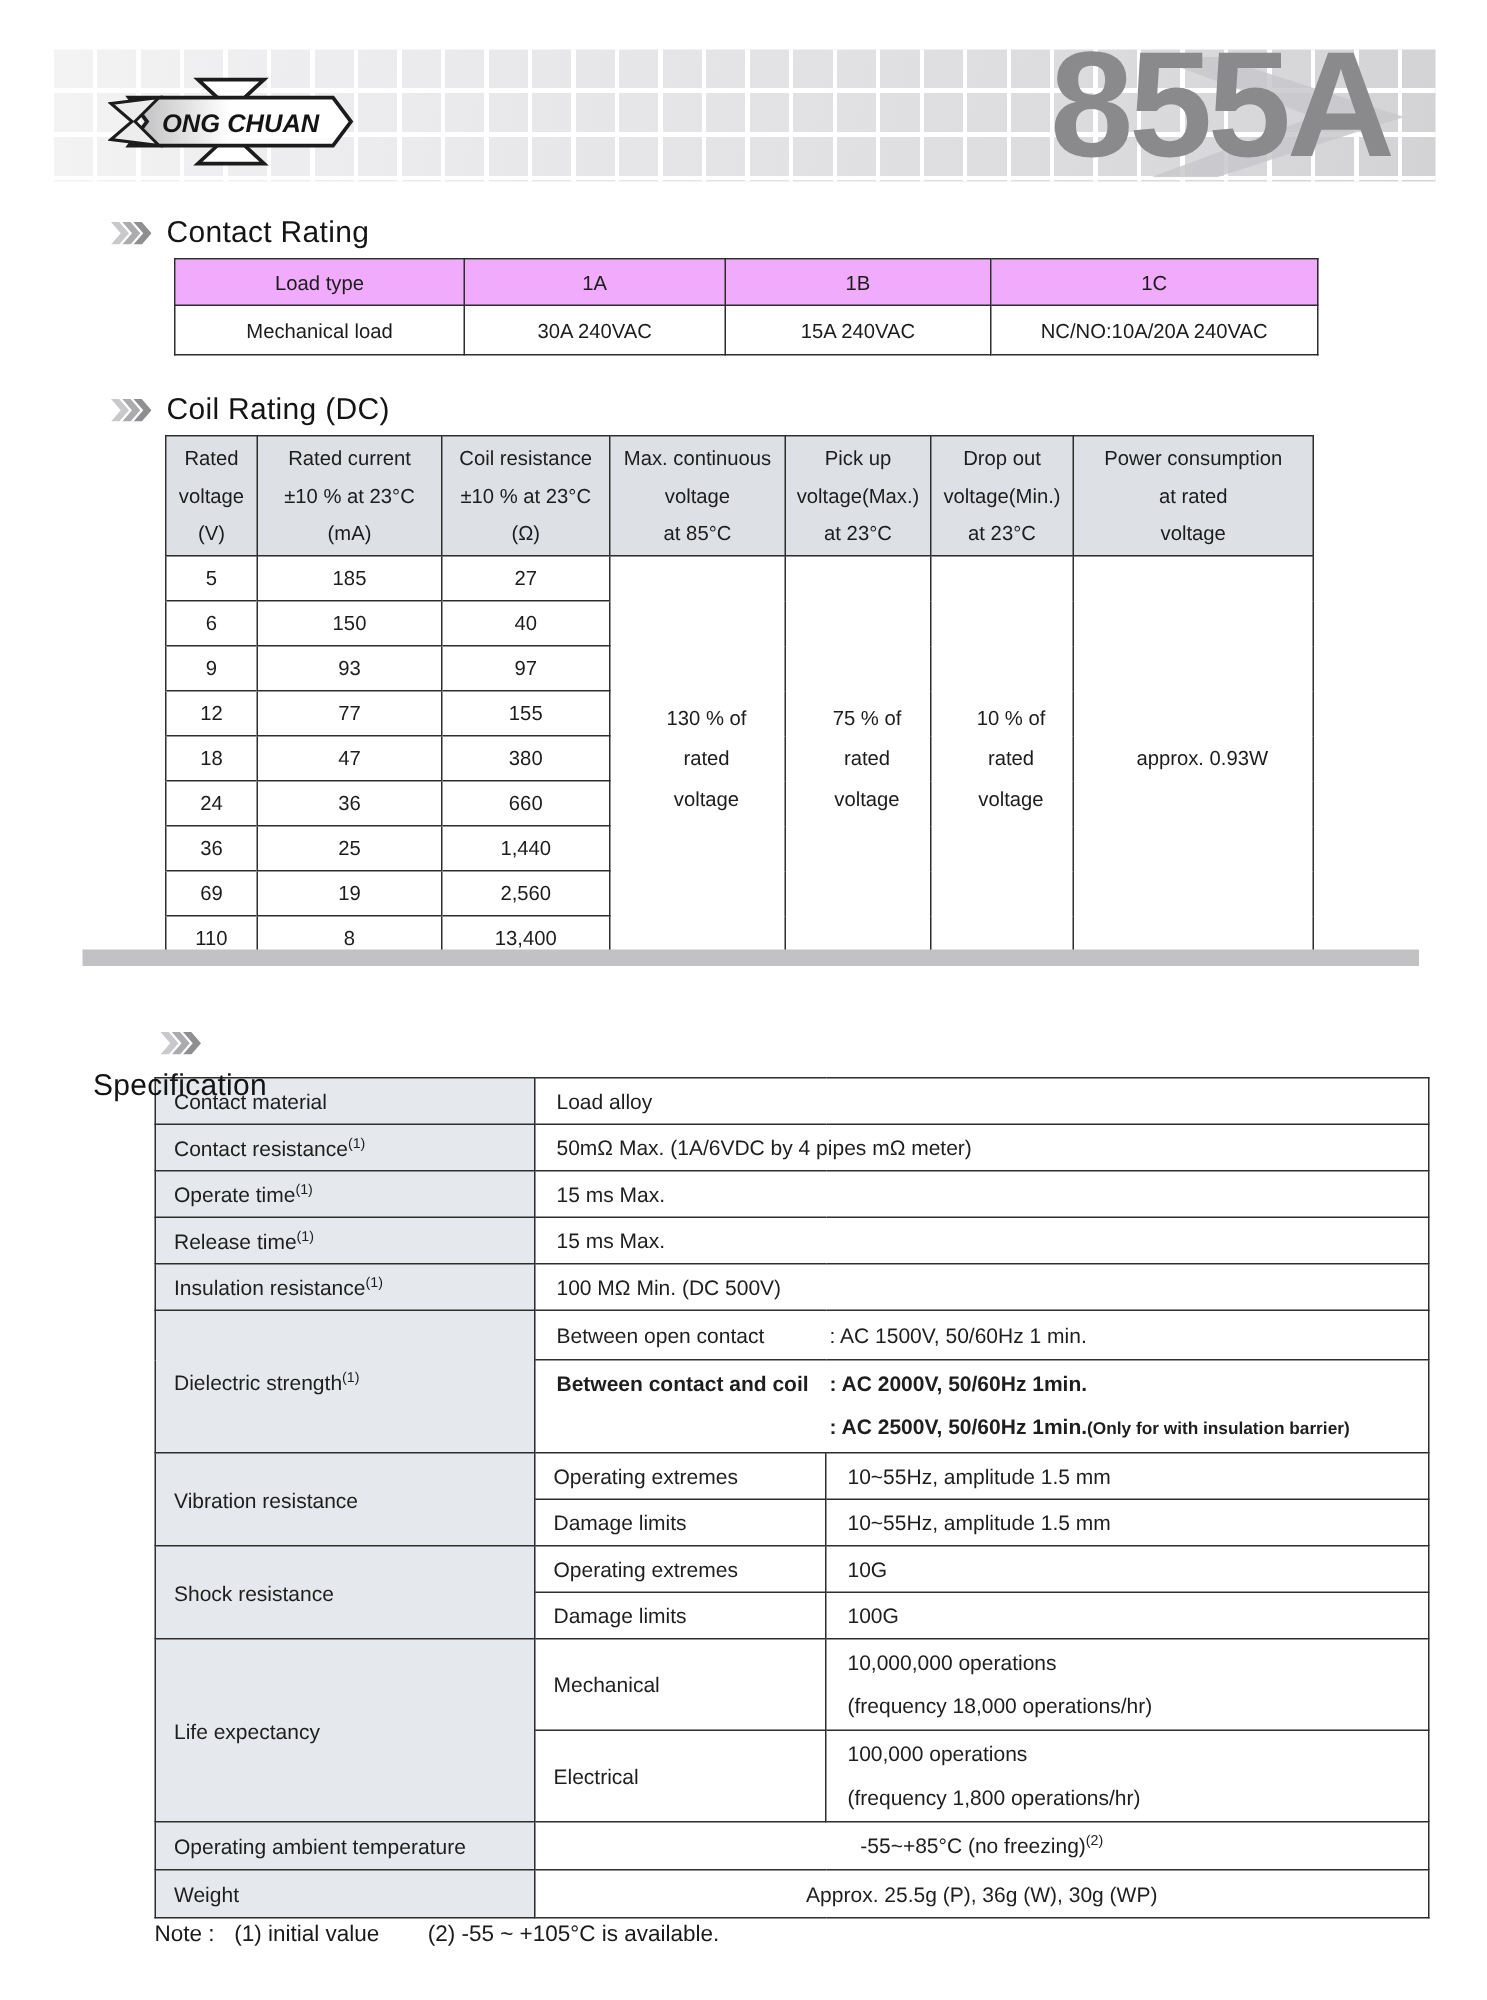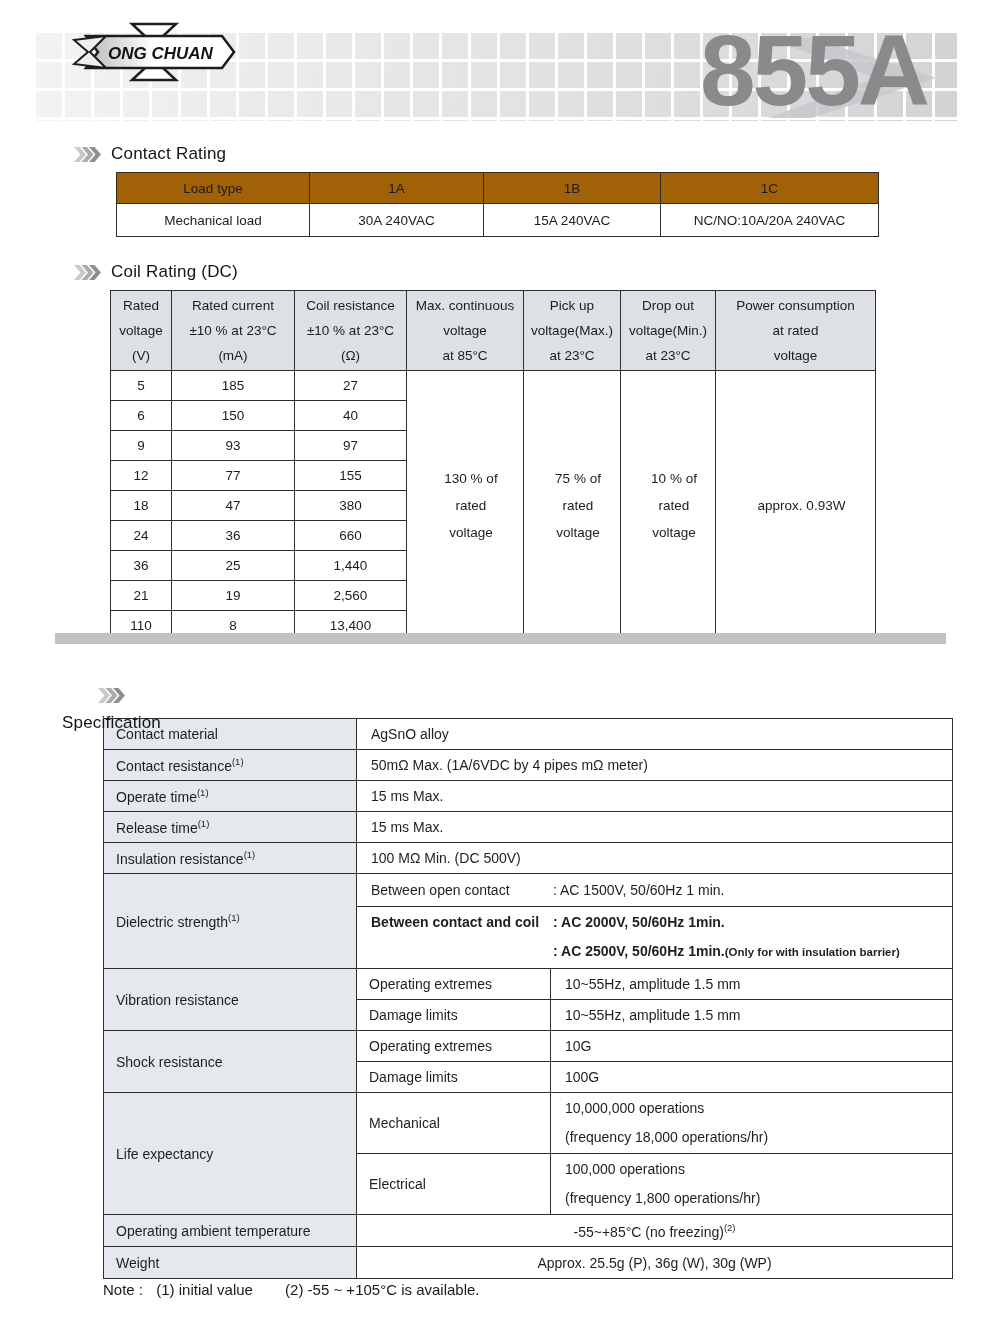--- a/index.html
+++ b/index.html
@@ -5,41 +5,41 @@
   html,body{margin:0;padding:0;background:#fff;}
   .page{position:relative;width:991px;height:1333px;background:#ffffff;overflow:hidden;
         font-family:"Liberation Sans",sans-serif;color:#1c1c1c;}
 
   
   .header-band{position:absolute;left:36px;top:33px;width:921px;height:88px;
     background:
       repeating-linear-gradient(to right, rgba(255,255,255,0) 0 26px, #ffffff 26px 29px),
       repeating-linear-gradient(to bottom, rgba(255,255,255,0) 0 26px, #ffffff 26px 29px),
       linear-gradient(100deg,#f3f3f4 0%,#e5e5e8 45%,#d3d3d6 100%);}
-  .logo-wrap{position:absolute;left:72px;top:22px;z-index:3;}
+  .logo-wrap{position:absolute;left:72px;top:51px;z-index:3;}
   .product-chevron{position:absolute;left:768px;top:38px;width:168px;height:80px;
     background:#c8c8cb;opacity:.85;z-index:2;
     clip-path:polygon(0 0,26% 0,100% 50%,26% 100%,0 100%,64% 50%);}
   .product-code{position:absolute;left:700px;top:20px;z-index:4;
     font-size:100px;line-height:1;font-weight:bold;letter-spacing:-3px;color:#8a8a8d;}
 
   
   .section-head{position:absolute;display:flex;align-items:center;gap:10px;z-index:5;}
-  .head-text{font-size:17px;color:#141414;letter-spacing:.2px;}
+  .head-text{font-size:20px;color:#141414;letter-spacing:.2px;}
 
   
   .divider{position:absolute;left:55px;top:633px;width:891px;height:11px;background:#c2c2c4;}
 
   
   table{border-collapse:collapse;table-layout:fixed;background:#fff;}
   th,td{border:1px solid #2d2d2d;}
 
   
   .ct{position:absolute;left:116px;top:172px;width:762px;border:1.5px solid #2d2d2d;}
-  .ct th{background:#a16207;height:28px;font-weight:400;font-size:13.5px;text-align:center;}
+  .ct th{background:#f0abfc;height:28px;font-weight:400;font-size:13.5px;text-align:center;}
   .ct td{height:30px;font-size:13.5px;text-align:center;}
 
   
   .coil{position:absolute;left:110px;top:290px;width:765px;border:1.5px solid #2d2d2d;}
   .coil th{background:#dde1e6;font-weight:400;font-size:13.5px;text-align:center;padding:2px 1px;}
   .coil th div{line-height:25px;}
   .coil td{height:27px;font-size:13.5px;text-align:center;vertical-align:middle;}
   .coil td.dash{border-bottom:1px dashed #5a5a5a;}
   .coil td.merged div{line-height:27px;padding-left:12px;}
 
@@ -222,21 +222,21 @@
           <td class="dash">24</td>
           <td class="dash">36</td>
           <td class="dash">660</td>
         </tr>
         <tr>
           <td class="dash">36</td>
           <td class="dash">25</td>
           <td class="dash">1,440</td>
         </tr>
         <tr>
-          <td class="dash">21</td>
+          <td class="dash">69</td>
           <td class="dash">19</td>
           <td class="dash">2,560</td>
         </tr>
         <tr>
           <td>110</td>
           <td>8</td>
           <td>13,400</td>
         </tr>
       </tbody>
   </table>
@@ -254,21 +254,21 @@
 
   <table class="spec">
     <colgroup>
         <col style="width:253px">
         <col style="width:194px">
         <col style="width:402px">
       </colgroup>
     <tbody>
         <tr class="h31">
           <td class="lbl"><span>Contact material</span></td>
-          <td class="val" colspan="2">AgSnO alloy</td>
+          <td class="val" colspan="2">Load alloy</td>
         </tr>
         <tr class="h31">
           <td class="lbl"><span>Contact resistance</span><sup>(1)</sup></td>
           <td class="val" colspan="2">50mΩ Max. (1A/6VDC by 4 pipes mΩ meter)</td>
         </tr>
         <tr class="h31">
           <td class="lbl"><span>Operate time</span><sup>(1)</sup></td>
           <td class="val" colspan="2">15 ms Max.</td>
         </tr>
         <tr class="h31">

